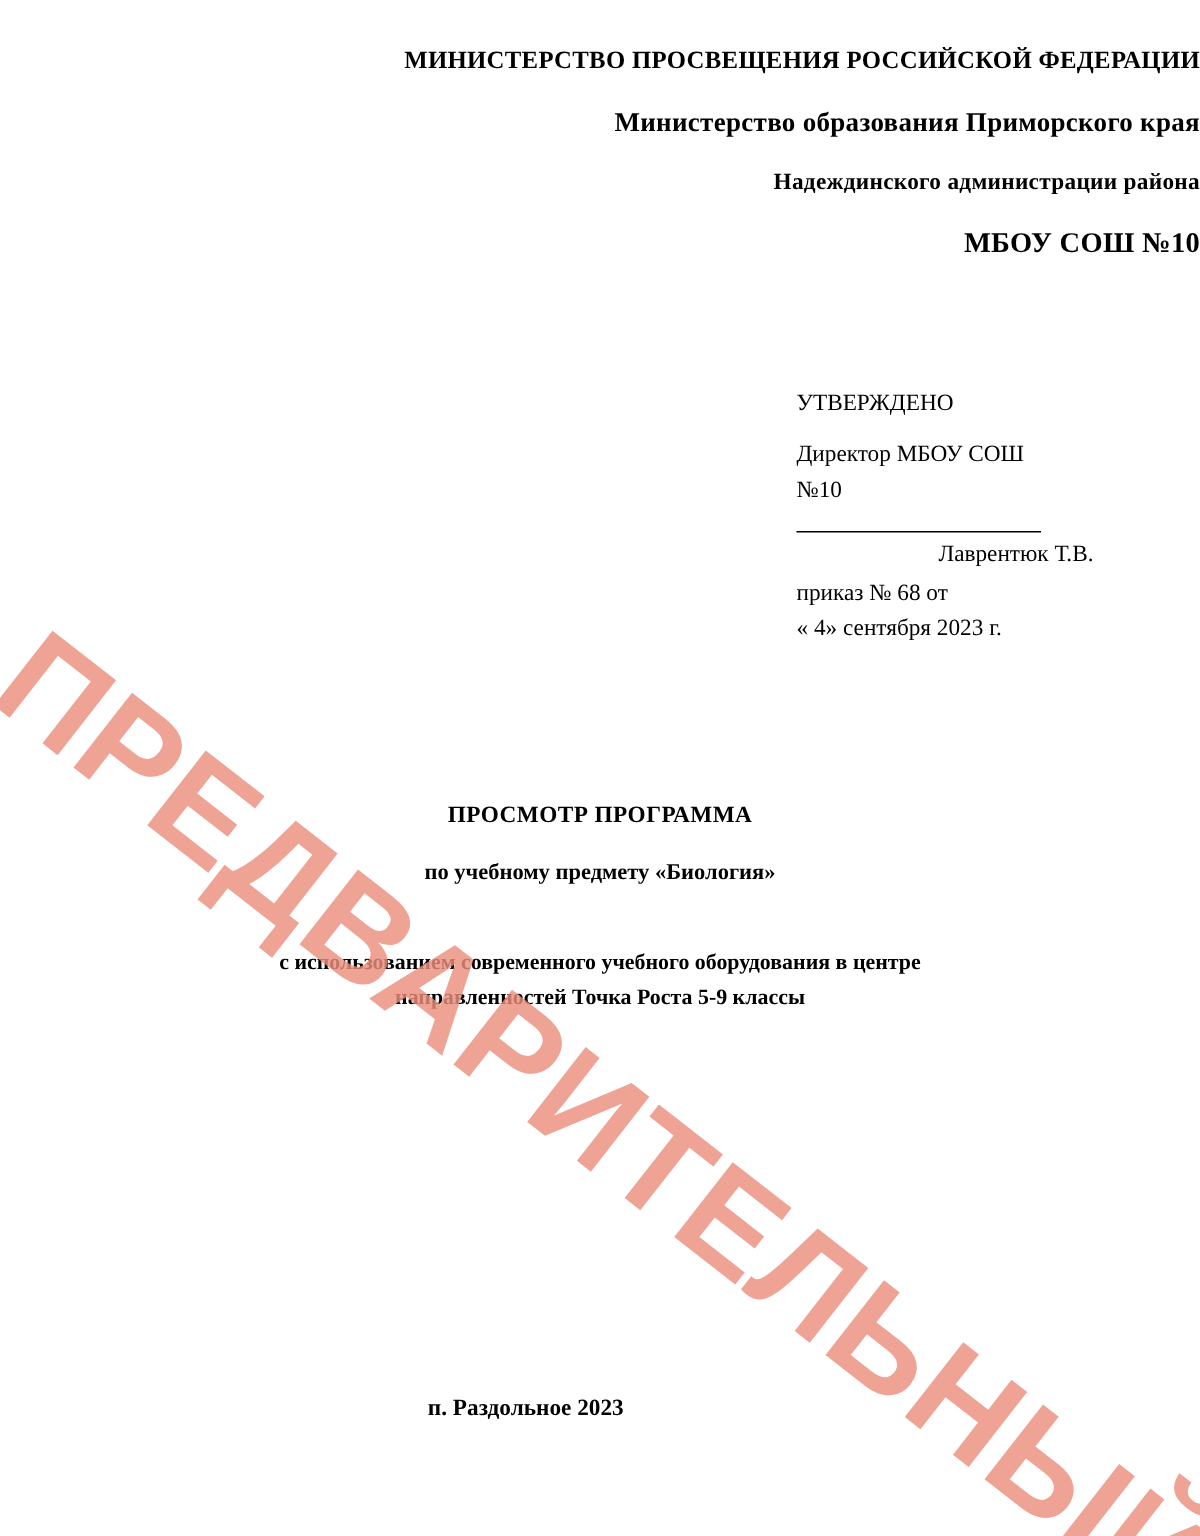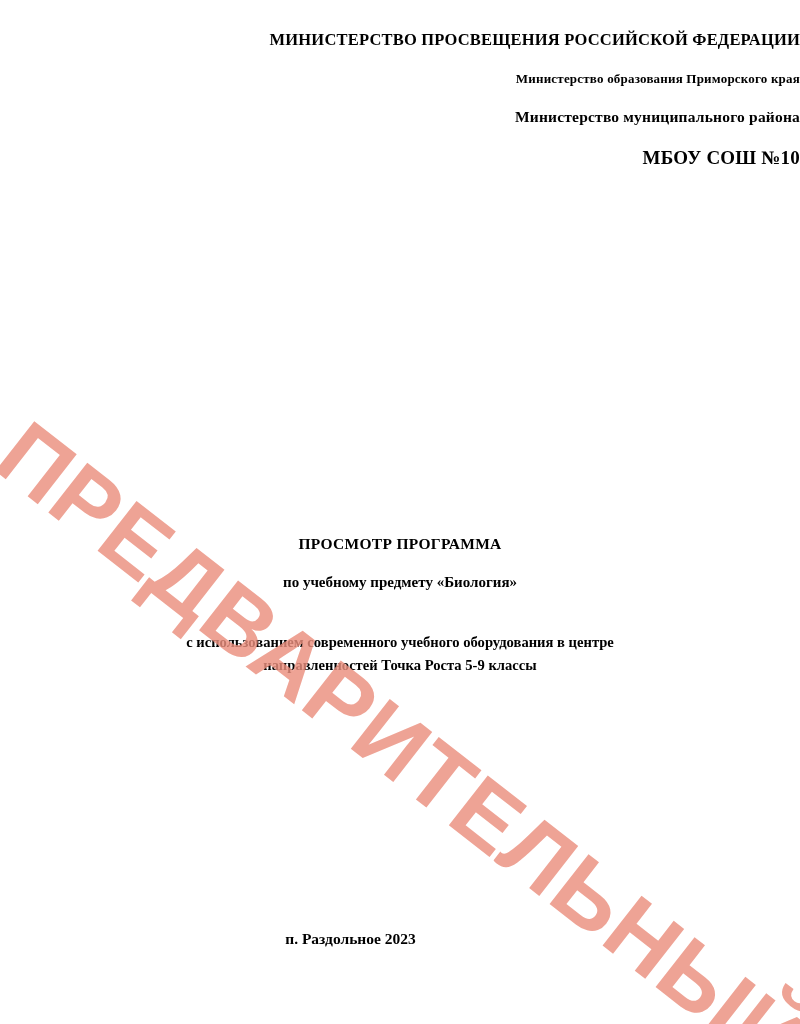--- a/index.html
+++ b/index.html
@@ -30,21 +30,21 @@
   }
   .header-line {
     font-weight: bold;
     letter-spacing: 0.2px;
   }
   .ministry-rf {
     font-size: 16.5px;
     margin-bottom: 21px;
   }
   .ministry-region {
-    font-size: 13px;
+    font-size: 18px;
     margin-bottom: 21px;
   }
   .dept-line1 {
     font-size: 15.5px;
     margin-bottom: 21px;
   }
   .dept-line2 {
     font-size: 15.5px;
     margin-bottom: 21px;
   }
@@ -149,24 +149,33 @@
   }
 </style>
 </head>
 <body>
 
 <div class="page">
 
   <div class="header-block">
     <div class="header-line ministry-rf">МИНИСТЕРСТВО ПРОСВЕЩЕНИЯ РОССИЙСКОЙ ФЕДЕРАЦИИ</div>
     <div class="header-line ministry-region">Министерство образования Приморского края</div>
-    <div class="header-line dept-line2">Министерство муниципального района</div>
+    <div class="header-line dept-line2">Надеждинского администрации района</div>
     <div class="header-line school-name">МБОУ СОШ №10</div>
   </div>
 
+  <div class="approve-block">
+    <div class="approve-word">УТВЕРЖДЕНО</div>
+    <div class="approve-post">Директор МБОУ СОШ</div>
+    <div class="approve-post2">№10</div>
+    <div class="sign-rule"></div>
+    <div class="signer">Лаврентюк Т.В.</div>
+    <div class="order-line">приказ № 68 от</div>
+    <div class="date-line">« 4» сентября  2023 г.</div>
+  </div>
 
   <div class="title-block">
     <div class="program-title">ПРОСМОТР ПРОГРАММА</div>
     <div class="subject-line">по учебному предмету «Биология»</div>
     <div class="desc">
       <div>с использованием современного  учебного оборудования в  центре</div>
       <div>направленностей  Точка Роста 5-9 классы</div>
     </div>
   </div>
 

